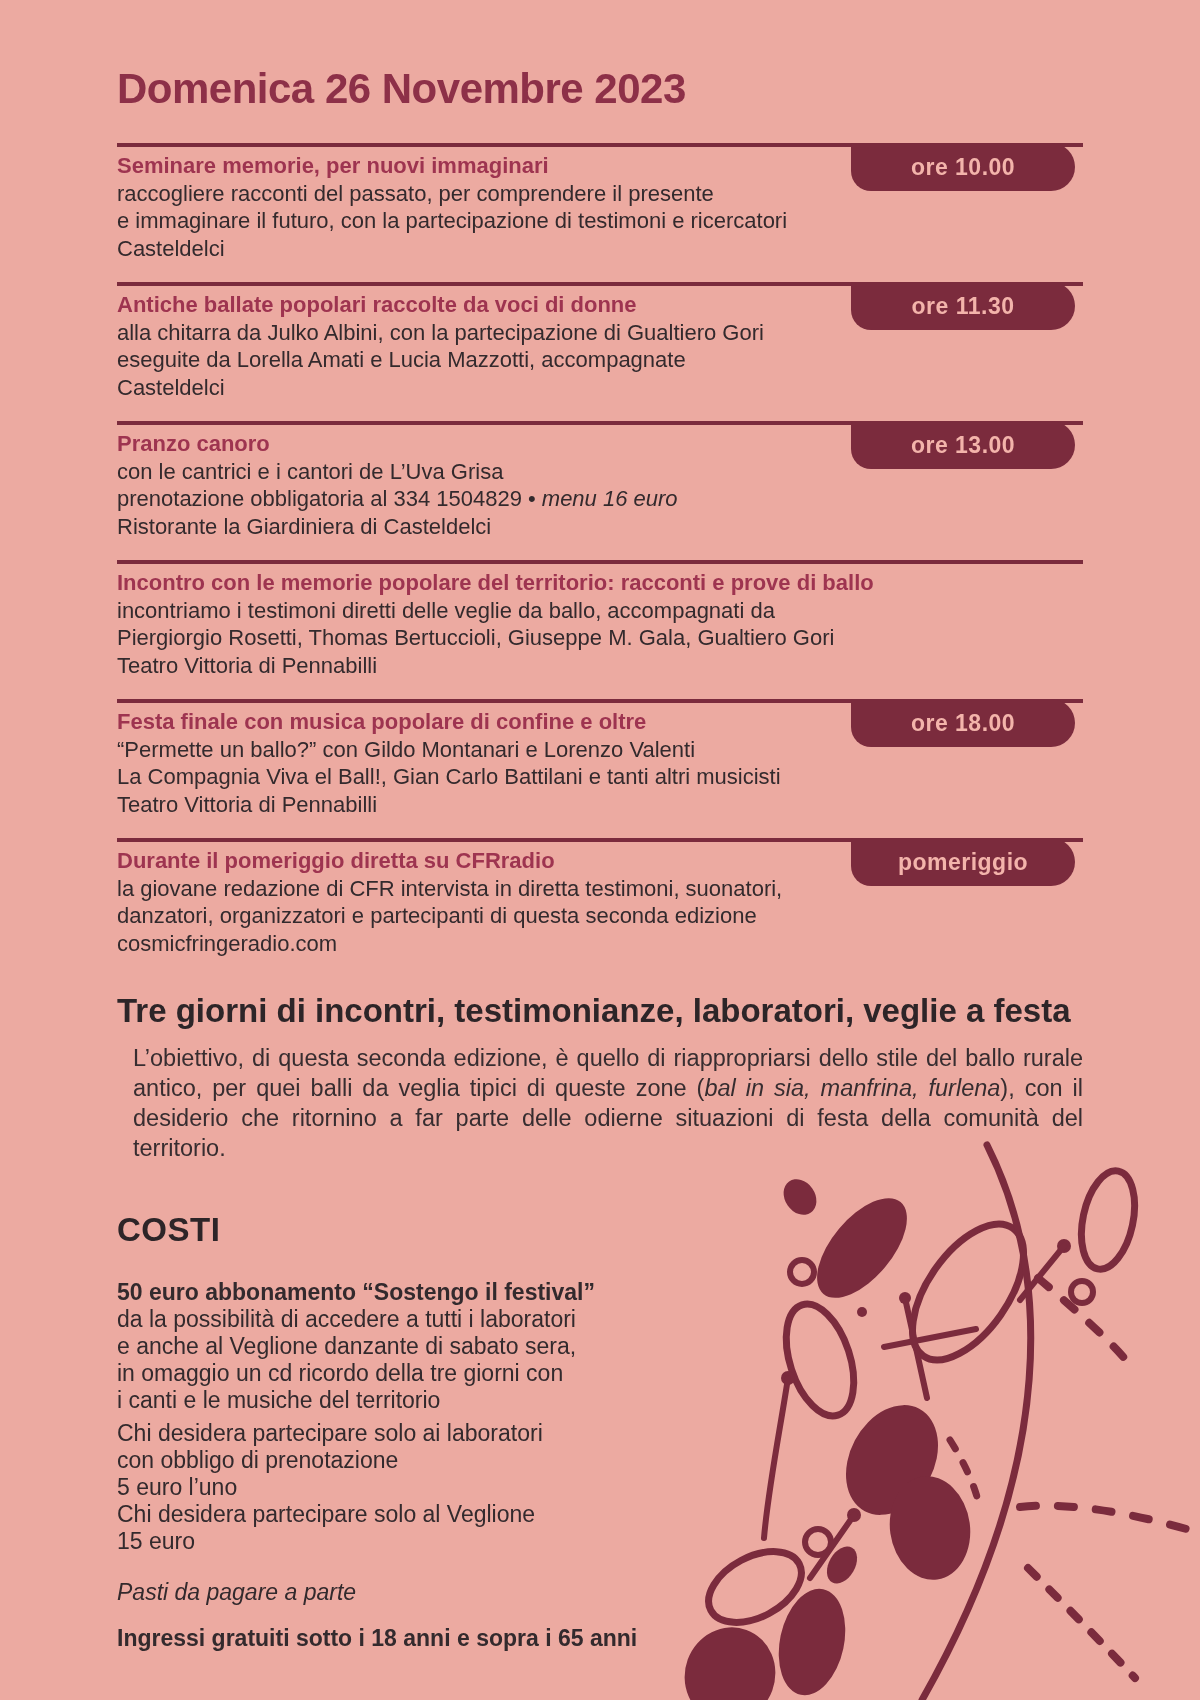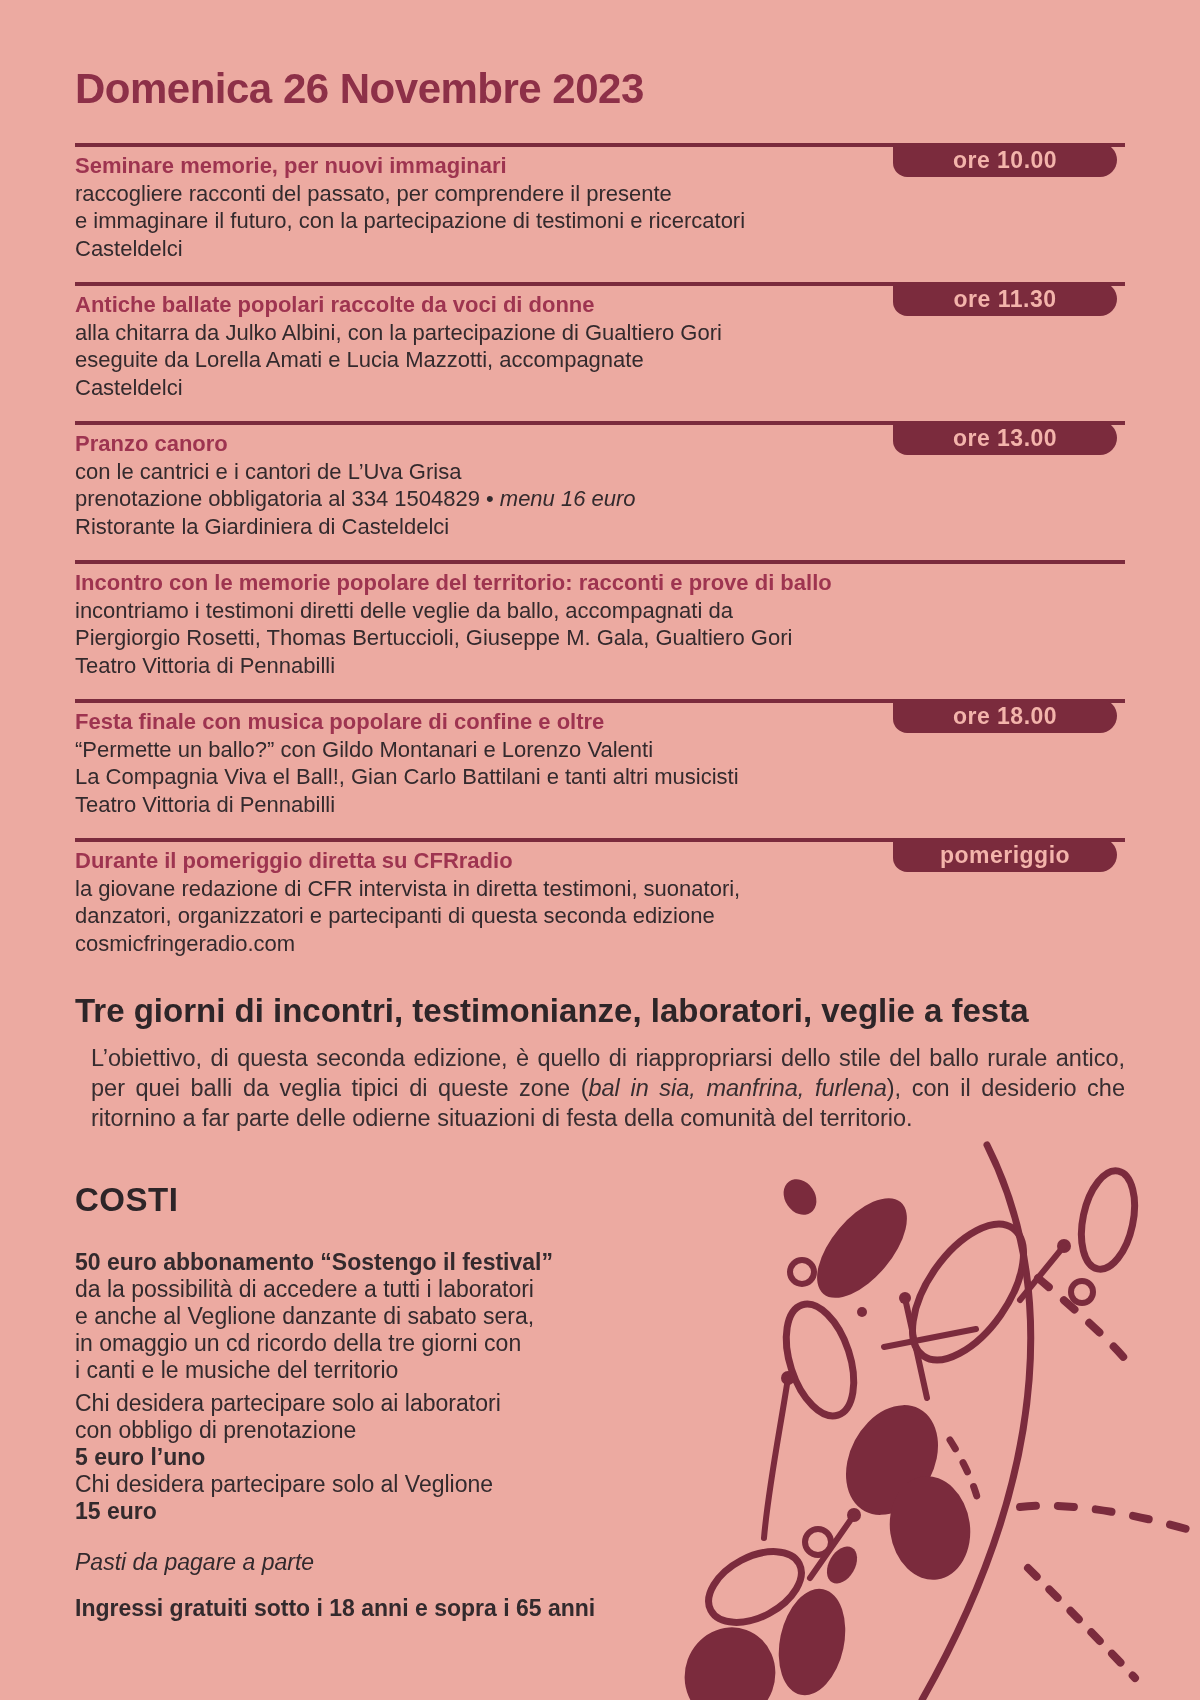--- a/index.html
+++ b/index.html
@@ -4,35 +4,35 @@
 <style>
   html,body{margin:0;padding:0;}
   body{
     width:1200px;height:1700px;
     background:#ecaaa1;
     font-family:"Liberation Sans", sans-serif;
     position:relative;
     overflow:hidden;
     color:#332a2d;
   }
-  .content{position:relative;z-index:2;padding:0 75px;}
+  .content{position:relative;z-index:2;padding:0 117px;}
   .page-title{
     margin:0;padding-top:64px;
     font-size:42px;line-height:50px;font-weight:bold;
     letter-spacing:-0.5px;color:#8d3048;
   }
   .schedule{margin-top:29px;}
   .event{
     position:relative;
     border-top:4px solid #7b2b3d;
     padding:5px 0 20px 0;
   }
   .time-badge{
     position:absolute;top:-4px;right:8px;
-    width:224px;height:34px;
+    width:224px;height:48px;
     background:#7b2b3d;color:#f3b4ab;
     border-radius:3px 30px 30px 25px;
     display:flex;align-items:center;justify-content:center;
     font-size:23px;font-weight:bold;letter-spacing:0.5px;
   }
   .etitle{
     font-size:22px;line-height:27.5px;font-weight:bold;color:#9e3450;
   }
   .eline{font-size:22px;line-height:27.5px;color:#332a2d;}
   .eloc{font-size:22px;line-height:27.5px;font-weight:normal;color:#332a2d;}
@@ -48,21 +48,21 @@
   }
   .costi-heading{
     margin:48px 0 0 0;
     font-size:33px;line-height:38px;font-weight:bold;color:#2d2528;
     letter-spacing:0.5px;
   }
   .cost{width:560px;font-size:23px;line-height:27px;}
   .cost-title{margin-top:30px;font-weight:bold;}
   .cost-line{}
   .block2{margin-top:6px;}
-  .cost-bold{font-weight:bold;}
+  .cost-bold{font-weight:normal;}
   .cost-italic{margin-top:24px;font-style:italic;}
   .cost-final{margin-top:19px;font-weight:bold;}
   .illustration{
     position:absolute;left:630px;top:1060px;width:570px;height:640px;
     z-index:1;pointer-events:none;
   }
 </style>
 </head>
 <body>
 

